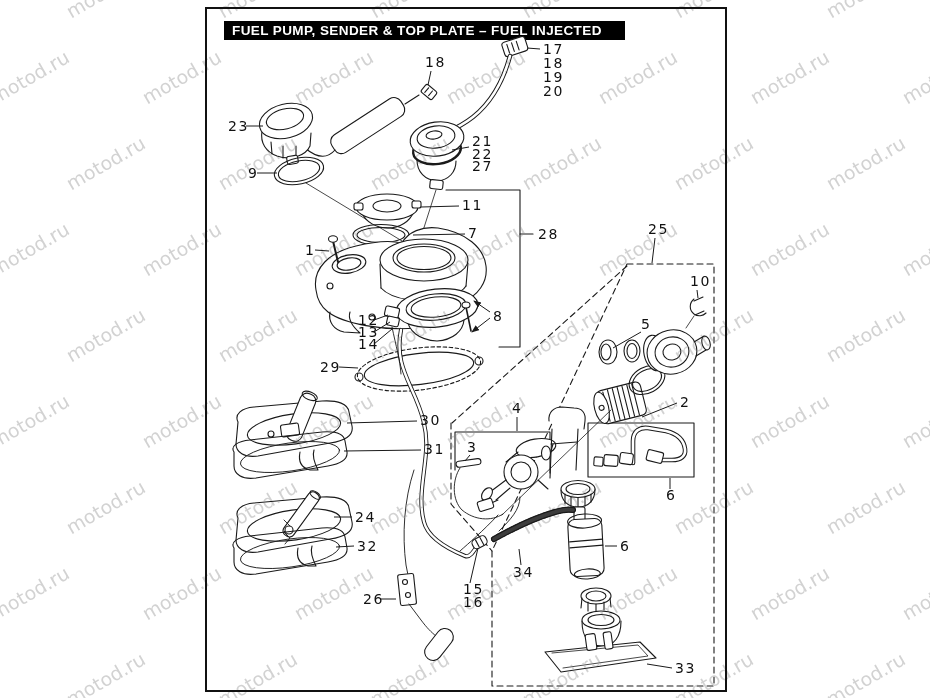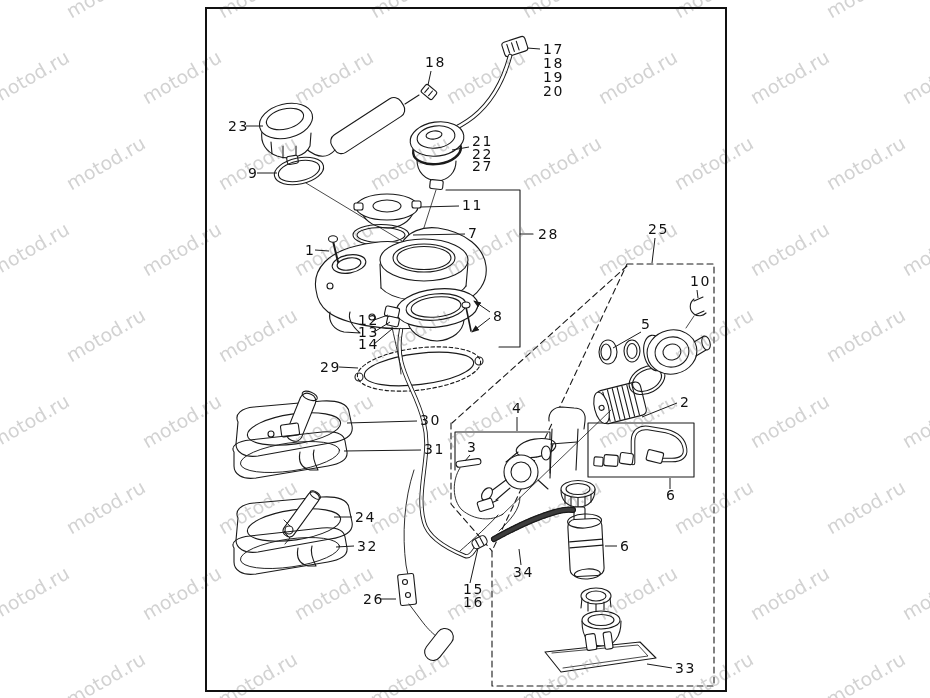--- a/index.html
+++ b/index.html
@@ -81,20 +81,23 @@
       <span class="wm" style="left: 62px; top: 668px; color: rgb(199, 199, 199);">motod.ru</span>
       <span class="wm" style="left: 214px; top: 668px; color: rgb(199, 199, 199);">motod.ru</span>
       <span class="wm" style="left: 366px; top: 668px; color: rgb(199, 199, 199);">motod.ru</span>
       <span class="wm" style="left: 518px; top: 668px; color: rgb(199, 199, 199);">motod.ru</span>
       <span class="wm" style="left: 670px; top: 668px; color: rgb(199, 199, 199);">motod.ru</span>
       <span class="wm" style="left: 822px; top: 668px; color: rgb(199, 199, 199);">motod.ru</span>
     </div>
 
   <div class="outer-border"></div>
 
+  <div class="title-bar" style="background: rgb(0, 0, 0); color: rgb(255, 255, 255);">
+    <span>FUEL PUMP, SENDER &amp; TOP PLATE – FUEL INJECTED</span>
+  </div>
 
   <svg id="art" width="930" height="698" viewBox="0 0 930 698">
     <defs>
       <marker id="arw" markerWidth="9" markerHeight="8" refX="7" refY="3" orient="auto">
         <path d="M0,0 L8,3 L0,6 Z" fill="#1a1a1a"></path>
       </marker>
     </defs>
 
     <g stroke="#1a1a1a" fill="none" stroke-width="1.1" stroke-linecap="round" stroke-linejoin="round">
 

